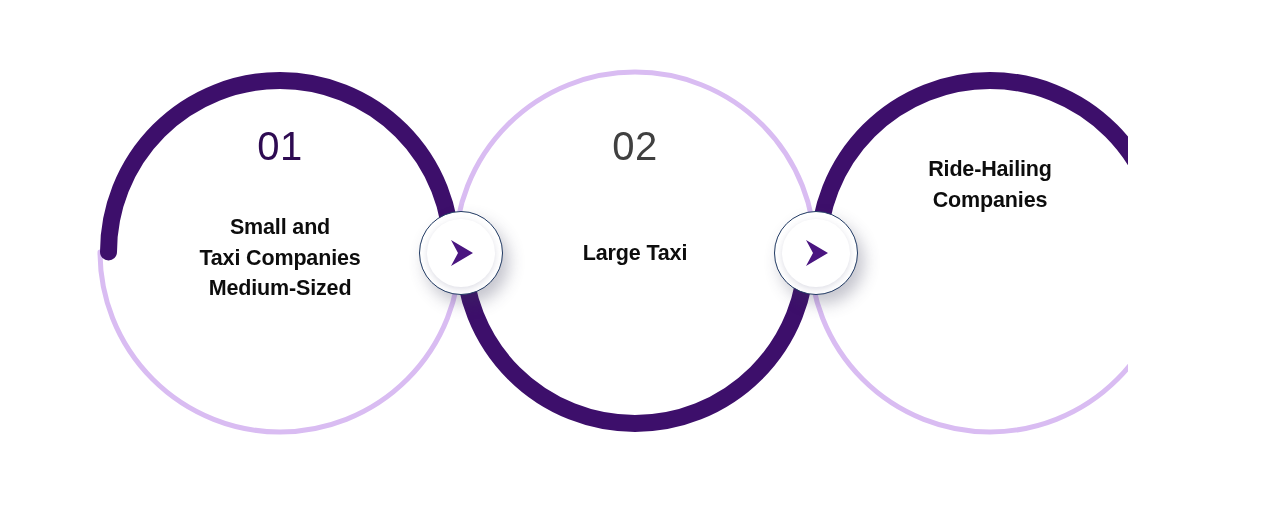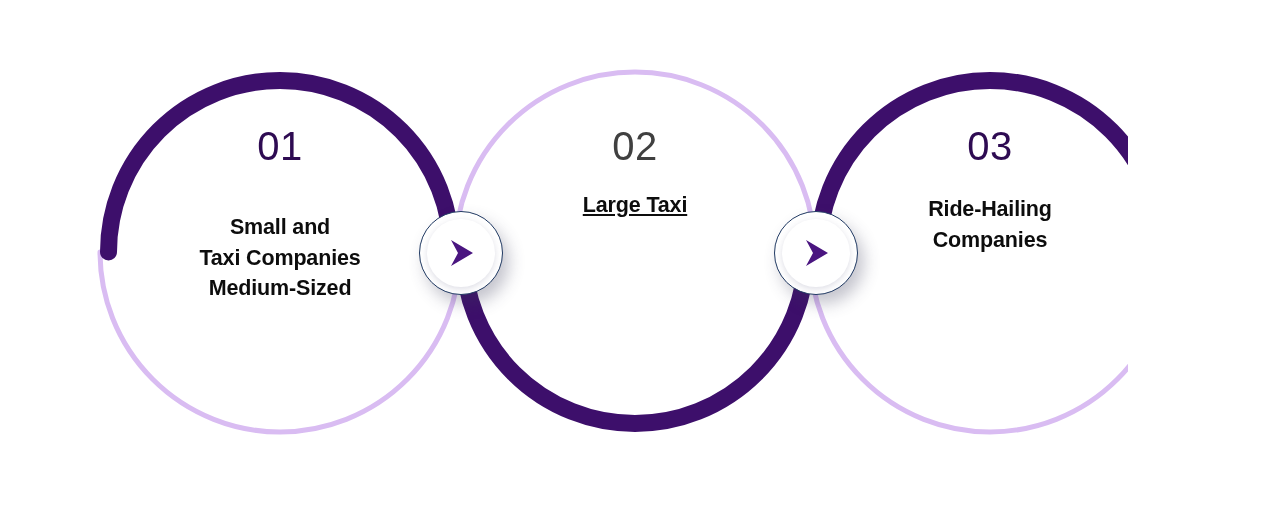--- a/index.html
+++ b/index.html
@@ -58,21 +58,21 @@
     margin: 0;
     letter-spacing: -0.15px;
   }
 
   
   #step-1 { left: 130px; top: 126px; }
   #step-1 .step-title { margin-top: 46px; }
 
   
   #step-2 { left: 485px; top: 126px; }
-  #step-2 .step-title { margin-top: 24px; text-decoration: underline; }
+  #step-2 .step-title { margin-top: 72px; }
 
   
   #step-3 { left: 840px; top: 126px; }
   #step-3 .step-title { margin-top: 28px; }
 
   
   .connector {
     position: absolute;
     width: 84px;
     height: 84px;
@@ -138,21 +138,20 @@
   </div>
 
   <div class="step" id="step-2">
     <div class="step-number" style="color: #404040;">02</div>
     <div class="step-title" style="color: rgb(13, 13, 13);">
       <div>Large Taxi</div>
     </div>
   </div>
 
   <div class="step" id="step-3">
-    <div class="step-number" style="color: rgb(46, 11, 82);">03</div>
     <div class="step-title" style="color: rgb(13, 13, 13);">
       <div>Ride-Hailing</div>
       <div>Companies</div>
     </div>
   </div>
 
   <div class="connector" id="connector-1" style="border-color: rgb(33, 58, 99); background: rgb(255, 255, 255);">
     <div class="inner-disc"></div>
     <svg class="arrow-svg" viewBox="0 0 40 40">
       <path d="M 10 7 L 32 20 L 10 33 L 17 20 Z" fill="#4a1580"></path>

